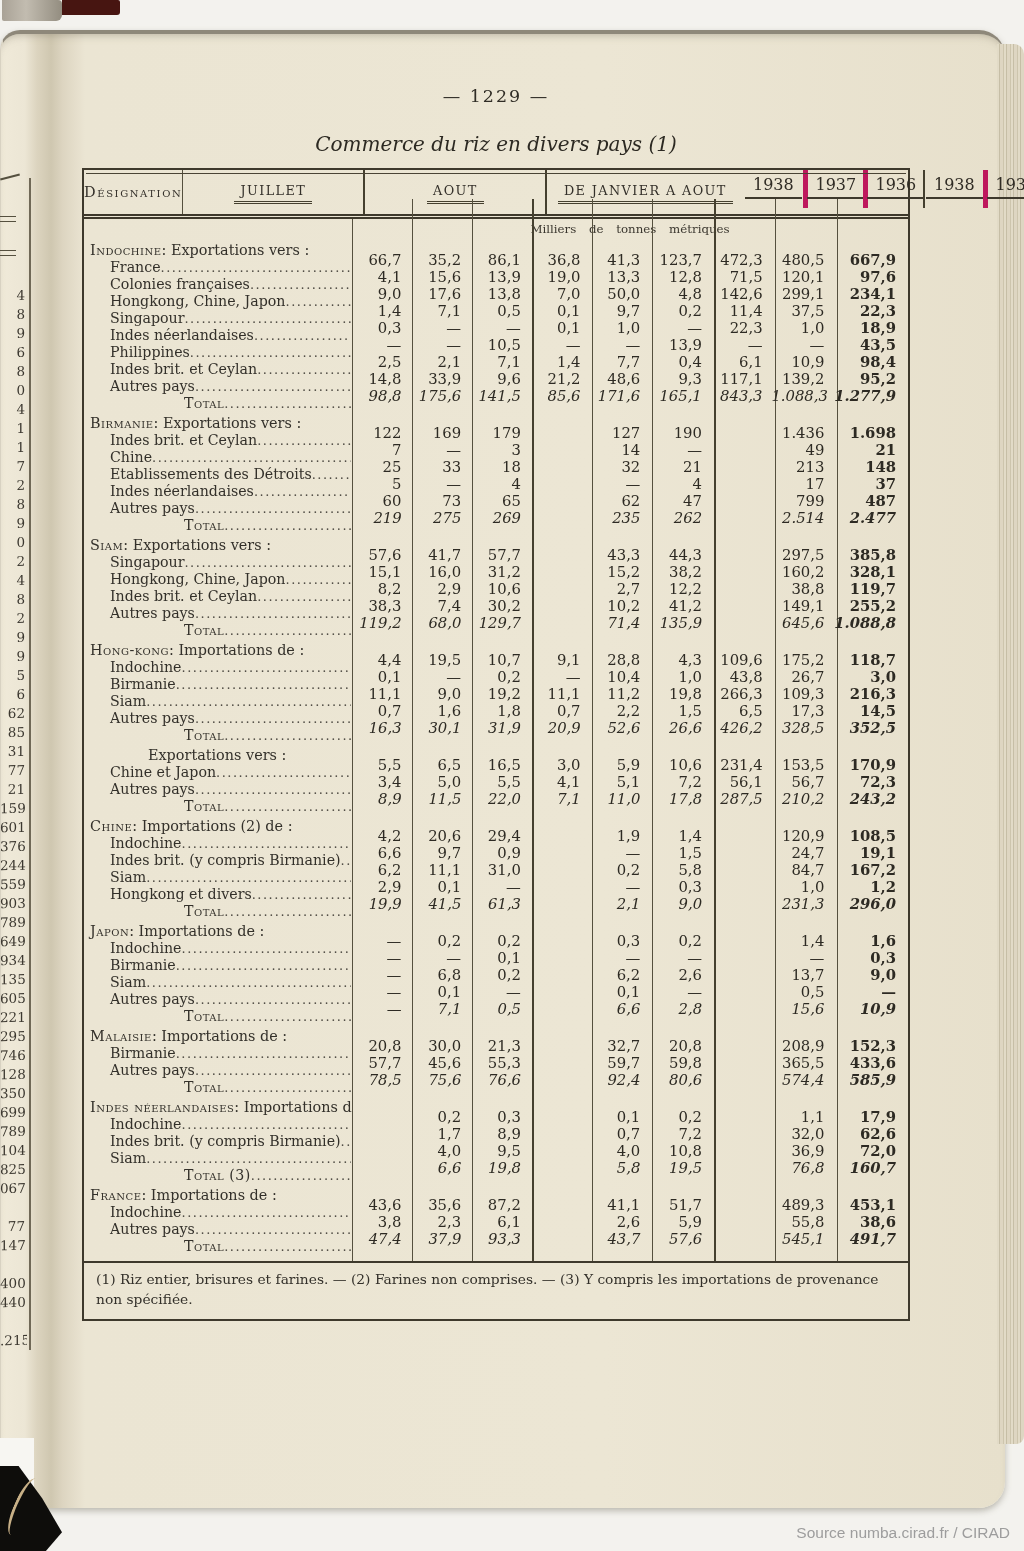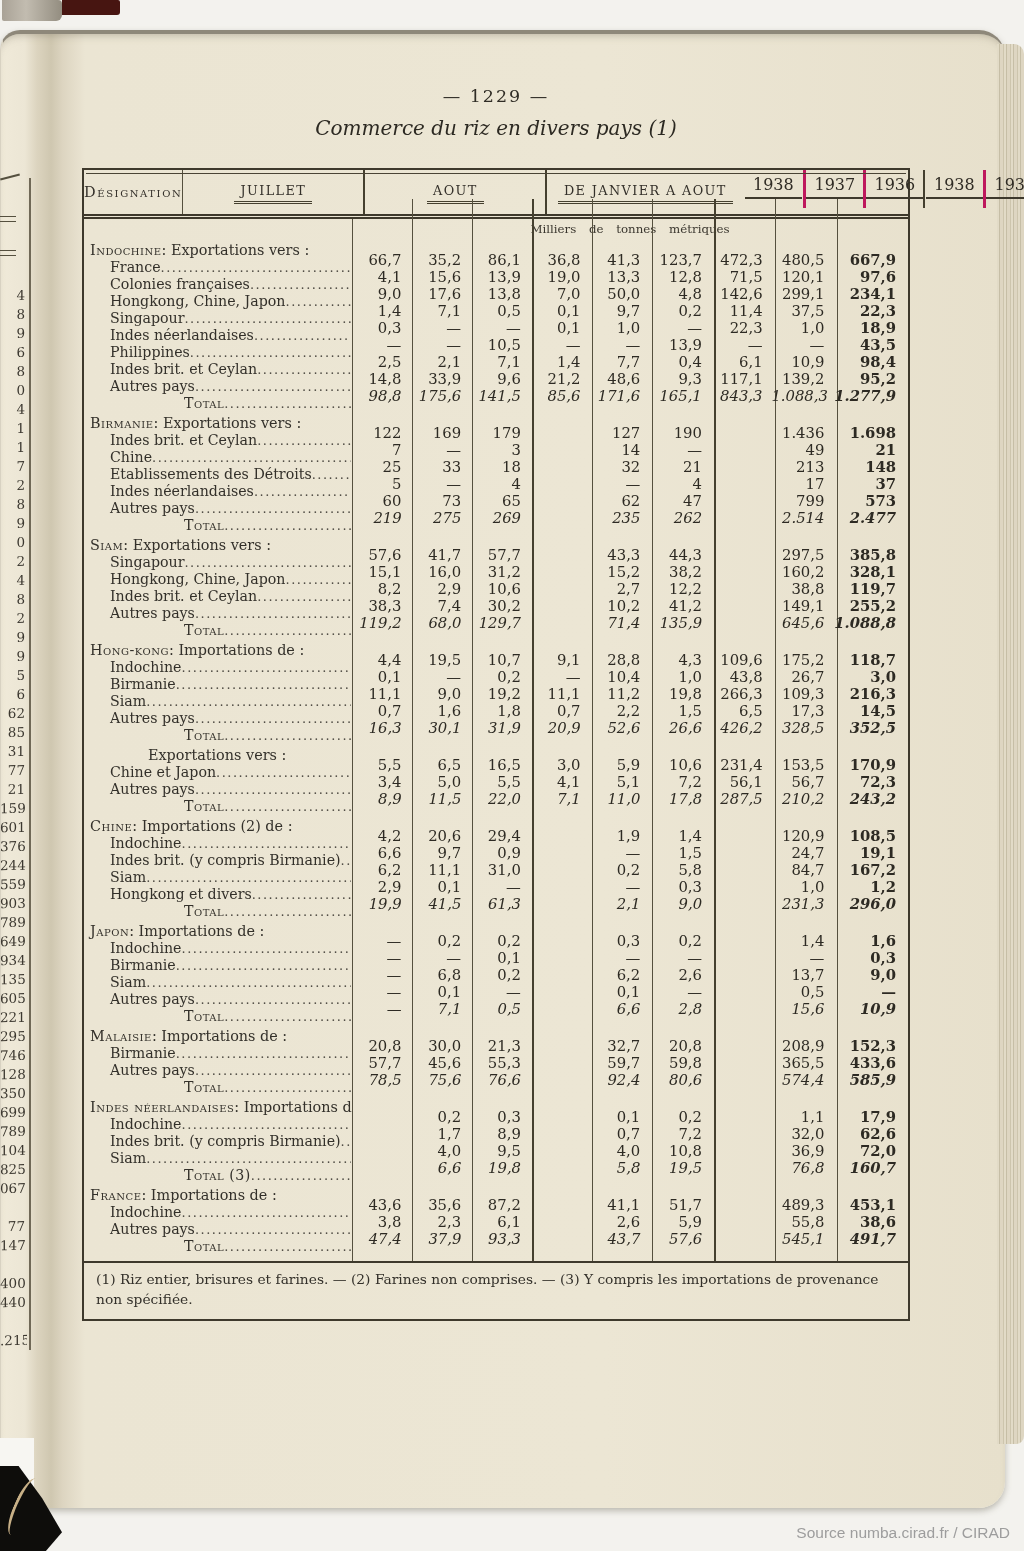--- a/index.html
+++ b/index.html
@@ -32,39 +32,39 @@
   .cord{position:absolute;left:14px;top:1476px;width:16px;height:62px;border-left:3px solid #c8b087;border-radius:50%;transform:rotate(24deg);}
   
   .ledge{position:absolute;left:0;top:286px;width:27px;overflow:hidden;text-align:right;}
   .lnum{height:19px;line-height:19px;font-size:13.5px;color:#3c3830;padding-right:2px;transform:skewY(-1deg);}
   .ledge-vline{position:absolute;left:29px;top:178px;width:2px;height:1172px;background:#5a5342;opacity:.85;}
   .ledge-rule{position:absolute;left:0;width:16px;height:4px;border-top:1.5px solid #55503f;border-bottom:1px solid #55503f;}
   .ledge-rule.r1{top:216px;} .ledge-rule.r2{top:250px;}
   .ledge-diag{position:absolute;left:0;top:176px;width:20px;height:2px;background:#55503f;transform:rotate(-14deg);}
   
   .pagenum{position:absolute;left:82px;width:828px;top:86px;text-align:center;font-size:17.5px;letter-spacing:2px;color:#2f2c25;}
-  .title{position:absolute;left:82px;width:828px;top:116px;text-align:center;font-style:italic;font-size:20px;color:#2c2922;}
+  .title{position:absolute;left:82px;width:828px;top:132px;text-align:center;font-style:italic;font-size:20px;color:#2c2922;}
   
   .rtable{
     position:absolute;left:82px;top:168px;width:828px;
     border:2.5px solid #3e392c;box-sizing:border-box;background:transparent;
   }
   .rtable::before{content:"";position:absolute;left:2px;right:2px;top:3px;height:1px;background:#4a4435;}
   .thead{display:flex;border-bottom:5px double #3e392c;}
   .th-designation{width:268px;box-sizing:border-box;display:flex;align-items:center;justify-content:center;
     font-variant:small-caps;font-size:14.5px;letter-spacing:1.6px;color:#34302a;border-right:1px solid #55503e;}
   .th-groups{flex:1;display:flex;flex-direction:row;}
   .group-row{display:flex;height:44px;}
   .gcell{display:flex;align-items:center;justify-content:center;box-sizing:border-box;
     font-size:12.8px;letter-spacing:1.4px;color:#34302a;}
   .gcell .glabel{border-bottom:3px double #45402f;padding:2px 6px 3px;}
   .g0{width:180px;} .g1{width:182px;border-left:2px solid #45402f;} .g2{width:198px;border-left:2px solid #45402f;}
   .year-row{display:flex;height:38px;}
   .ycell{display:flex;align-items:flex-start;justify-content:center;box-sizing:border-box;padding-top:5px;
-    font-size:16px;color:#2f2b24;border-left:3px solid #be185d;}
+    font-size:16px;color:#2f2b24;border-left:5px solid #be185d;}
   .ycell span{padding:0 8px 3px;border-bottom:2.5px solid #3e392c;}
   .y0{border-left:none;} .y3,.y6{border-left:2px solid #45402f;}
   .yw0,.yw1,.yw2,.yw3,.yw4{width:60px;} .yw5{width:62px;} .yw6{width:61px;} .yw7{width:62px;} .yw8{width:75px;}
   
   .units-row{display:flex;height:20px;align-items:center;}
   .units-spacer{width:268px;}
   .units-note{flex:1;text-align:center;font-size:11.8px;word-spacing:9px;color:#3a362e;}
   
   .tbody{position:relative;padding-bottom:6px;}
   .vline{position:absolute;top:-20px;bottom:0;width:1px;background:#55503e;}
@@ -442,21 +442,21 @@
             <span class="leader"></span>
           </div>
           <div class="cell c0">60</div>
           <div class="cell c1">73</div>
           <div class="cell c2">65</div>
           <div class="cell c3"></div>
           <div class="cell c4">62</div>
           <div class="cell c5">47</div>
           <div class="cell c6"></div>
           <div class="cell c7">799</div>
-          <div class="cell c8">573</div>
+          <div class="cell c8">487</div>
         </div>
         <div class="trow total">
           <div class="rlabel tlabel">
             <span class="sc">Total</span>
             <span class="leader"></span>
           </div>
           <div class="cell c0">219</div>
           <div class="cell c1">275</div>
           <div class="cell c2">269</div>
           <div class="cell c3"></div>

